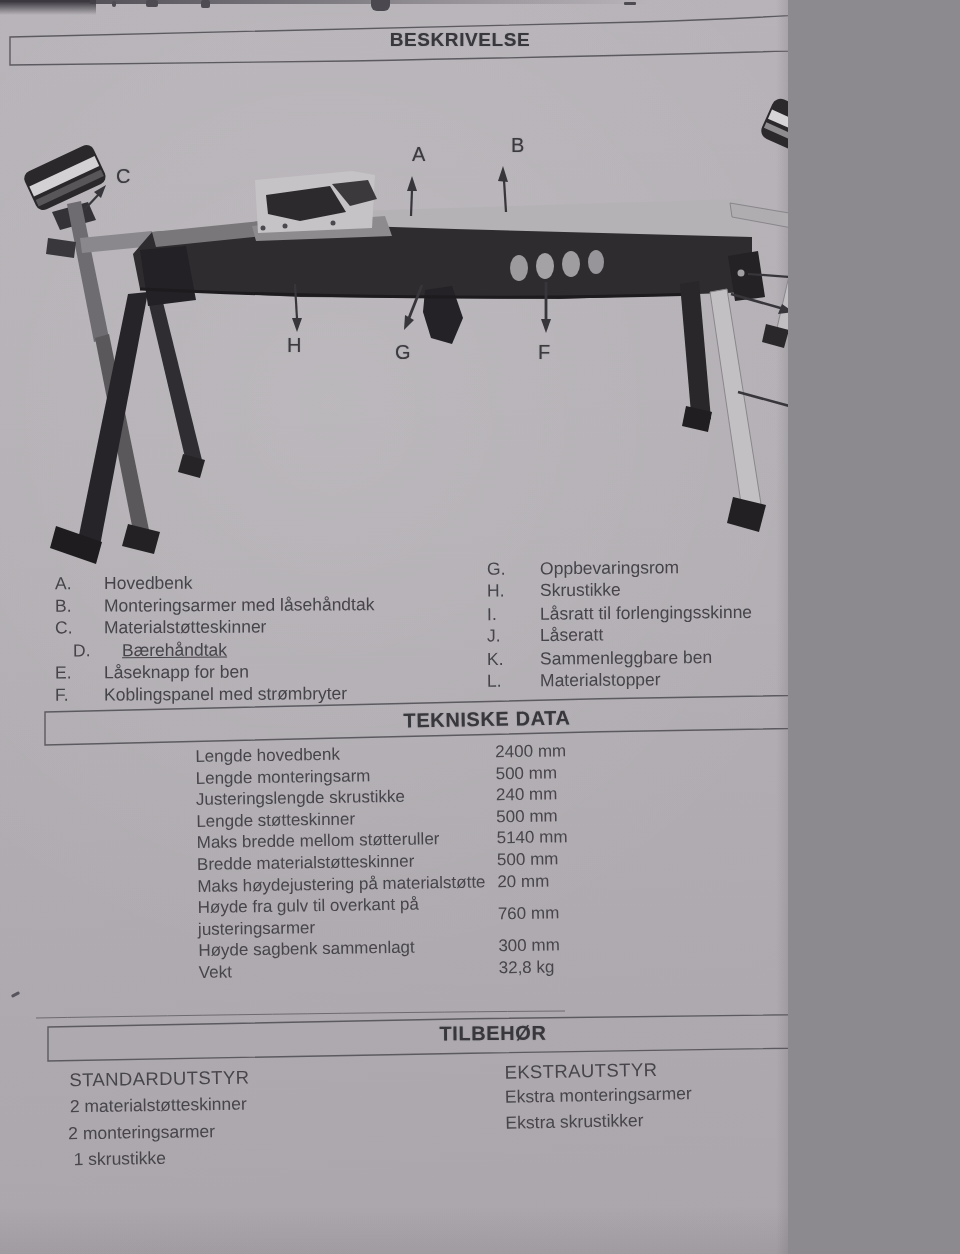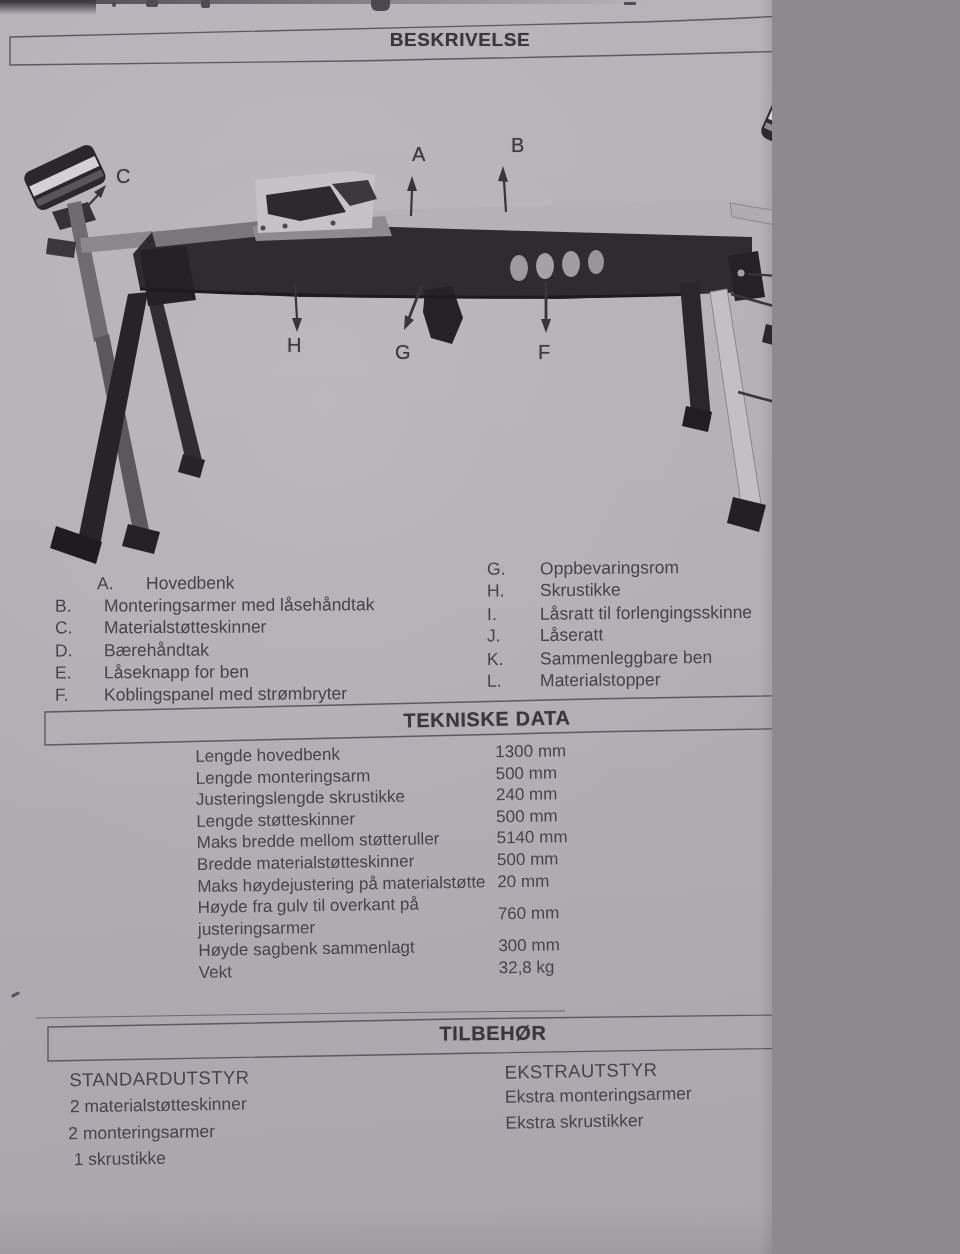--- a/index.html
+++ b/index.html
@@ -3,20 +3,21 @@
 <meta charset="utf-8">
 <style>
   html,body{margin:0;padding:0;background:#8d8a8f;}
   .page{
     position:relative;width:772px;height:1254px;overflow:hidden;
     font-family:"Liberation Sans",sans-serif;color:#47454b;
     background:
       radial-gradient(130% 85% at 42% 32%, rgba(255,255,255,0.10) 0%, rgba(255,255,255,0) 55%),
       radial-gradient(125% 120% at 50% 52%, rgba(0,0,0,0) 62%, rgba(22,18,26,0.14) 100%),
       linear-gradient(176deg,#b7b3b8 0%,#b2aeb3 48%,#aaa6ab 100%);
+    padding-left: 16px;
   }
   .txt{position:absolute;white-space:nowrap;text-shadow:0 0 1px rgba(72,70,76,0.5);}
   .hdr{font-weight:bold;color:#38373c;letter-spacing:.6px;}
   .center{text-align:center;}
   svg.layer{position:absolute;left:0;top:0;}
   
   .prow{position:absolute;font-size:17.5px;color:#46444a;}
   .prow .pl{display:inline-block;width:49px;}
   .prow.r .pl{width:53px;}
   
@@ -189,40 +190,40 @@
   <span class="dl" style="left:116px;top:165px;">C</span>
   <span class="dl" style="left:830px;top:273px;">D</span>
   <span class="dl" style="left:803px;top:311px;">E</span>
   <span class="dl" style="left:538px;top:341px;">F</span>
   <span class="dl" style="left:395px;top:341px;">G</span>
   <span class="dl" style="left:287px;top:334px;">H</span>
   <span class="dl" style="left:827px;top:235px;">J</span>
   <span class="dl" style="left:809px;top:407px;">K</span>
   <span class="dl" style="left:813px;top:48px;">L</span>
 
-  <div class="prow" style="left:55px;top:573px;transform:rotate(-0.3deg);margin-left:42px;"><span class="pl">A.</span><span>Hovedbenk</span></div>
+  <div class="prow" style="left:55px;top:573px;transform:rotate(-0.3deg);"><span class="pl">A.</span><span>Hovedbenk</span></div>
   <div class="prow" style="left:55px;top:595px;transform:rotate(-0.3deg);"><span class="pl">B.</span><span>Monteringsarmer med låsehåndtak</span></div>
   <div class="prow" style="left:55px;top:617px;transform:rotate(-0.3deg);"><span class="pl">C.</span><span>Materialstøtteskinner</span></div>
-  <div class="prow" style="left:55px;top:640px;transform:rotate(-0.3deg);"><span class="pl">D.</span><span>Bærehåndtak</span></div>
+  <div class="prow" style="left:73px;top:640px;transform:rotate(-0.3deg);text-decoration:underline;"><span class="pl">D.</span><span>Bærehåndtak</span></div>
   <div class="prow" style="left:55px;top:662px;transform:rotate(-0.3deg);"><span class="pl">E.</span><span>Låseknapp for ben</span></div>
   <div class="prow" style="left:55px;top:684px;transform:rotate(-0.3deg);"><span class="pl">F.</span><span>Koblingspanel med strømbryter</span></div>
 
   <div class="prow r" style="left:487px;top:558px;transform:rotate(-0.5deg);"><span class="pl">G.</span><span>Oppbevaringsrom</span></div>
   <div class="prow r" style="left:487px;top:580px;transform:rotate(-0.5deg);"><span class="pl">H.</span><span>Skrustikke</span></div>
   <div class="prow r" style="left:487px;top:603px;transform:rotate(-0.5deg);"><span class="pl">I.</span><span>Låsratt til forlengingsskinne</span></div>
   <div class="prow r" style="left:487px;top:625px;transform:rotate(-0.5deg);"><span class="pl">J.</span><span>Låseratt</span></div>
   <div class="prow r" style="left:487px;top:648px;transform:rotate(-0.5deg);"><span class="pl">K.</span><span>Sammenleggbare ben</span></div>
   <div class="prow r" style="left:487px;top:670px;transform:rotate(-0.5deg);"><span class="pl">L.</span><span>Materialstopper</span></div>
 
   <div class="txt hdr center" style="left:287px;top:708px;width:400px;font-size:20px;transform:rotate(-1deg);">TEKNISKE DATA</div>
 
   <div class="tech">
     <div class="trow">
         <div class="tlabel">Lengde hovedbenk</div>
-        <div class="tvalue">1300 mm</div>
+        <div class="tvalue">2400 mm</div>
       </div>
     <div class="trow">
         <div class="tlabel">Lengde monteringsarm</div>
         <div class="tvalue">500 mm</div>
       </div>
     <div class="trow">
         <div class="tlabel">Justeringslengde skrustikke</div>
         <div class="tvalue">240 mm</div>
       </div>
     <div class="trow">

